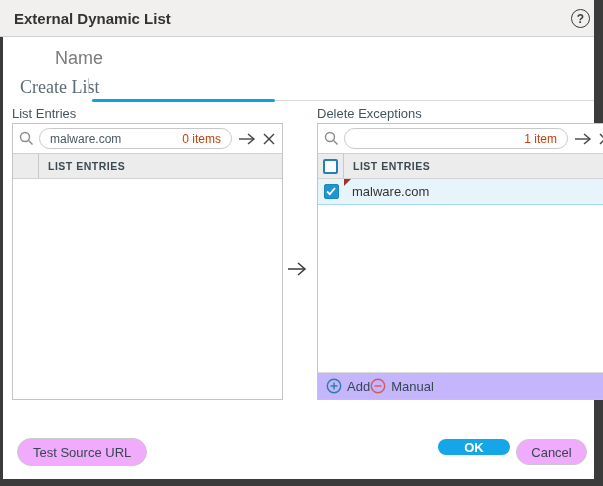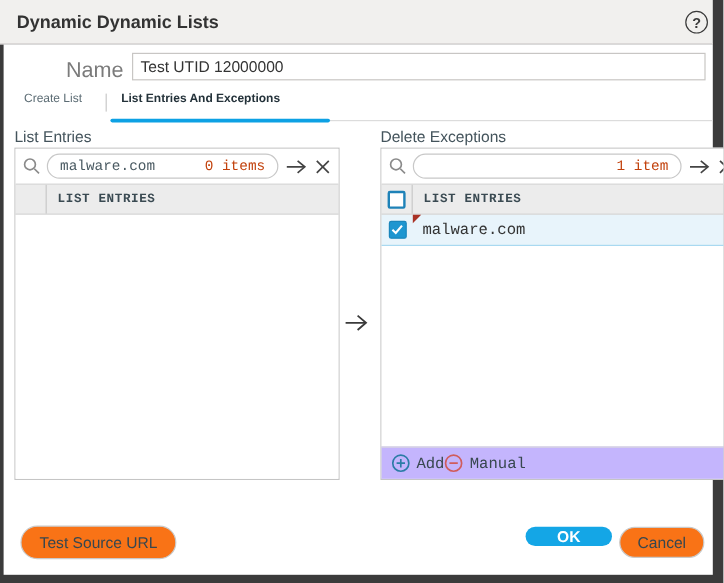--- a/index.html
+++ b/index.html
@@ -19,36 +19,36 @@
               font-size:12px; font-weight:700; color:#3a3a3a; background:transparent; cursor:pointer; }
 
   
   .name-label { position:absolute; left:40px; top:48px; width:63px; text-align:right;
                 font-size:18px; color:#7b7b7b; }
   .name-input { position:absolute; left:110px; top:44px; width:478px; height:23px;
                 border:1px solid #c8c6c4; font-size:13px; color:#333; padding:0 6px;
                 font-family:inherit; outline:none; }
 
   
-  .tab { position:absolute; top:77px; font-size:10px; background:none; border:none; cursor:pointer;
-         font-family:Liberation Sans, sans-serif; }
+  .tab { position:absolute; top:77px; font-size:18px; background:none; border:none; cursor:pointer;
+         font-family:Liberation Serif, serif; }
   .tab-inactive { left:20px; color:#5c6c74; }
   .tab-divider { position:absolute; left:88px; top:78px; width:1px; height:15px; background:#c9c9c9; }
   .tab-active { left:101px; color:#24323a; font-weight:700; }
   .tabs-rule { position:absolute; left:275px; top:100px; width:319px; height:1px; background:#dcdcdc; }
   .tab-underline { position:absolute; left:92px; top:99px; width:183px; height:3px;
                    background:#0da1e4; border-radius:2px; }
 
   
   .panel-label { position:absolute; top:106px; font-size:13px; color:#44545c; }
   .panel-label-left { left:12px; }
   .panel-label-right { left:317px; }
 
   .panel { position:absolute; top:123px; height:277px; border:1px solid #c5c5c5; background:#fff;
-           display:flex; flex-direction:column;font-family:Liberation Mono, monospace; }
+           display:flex; flex-direction:column; }
   .panel-left { left:12px; width:271px; }
   .panel-right { left:317px; width:302px; }
 
   .search-row { height:30px; min-height:30px; display:flex; align-items:center; gap:5px;
                 padding:0 6px; border-bottom:1px solid #d0d0d0; background:#fff; }
   .search-pill { flex:1; height:21px; border:1px solid #c8c8c8; border-radius:12px;
                  display:flex; align-items:center; padding:0 10px; min-width:0; }
   .search-input { flex:1; border:none; outline:none; font-size:12px; color:#4a5a62;
                   font-family:inherit; min-width:0; background:transparent; }
   .search-count { font-size:12px; color:#c2410c; white-space:nowrap; }
@@ -79,45 +79,43 @@
   .panel-footer { height:27px; min-height:27px; background:#c4b5fd; border-top:1px solid #dcdcdc;
                   display:flex; align-items:center; gap:0; padding:0 8px; }
   .footer-action { display:flex; align-items:center; gap:5px; background:none; border:none;
                    font-size:13px; color:#37474f; cursor:pointer; font-family:inherit; }
 
   
   .transfer-arrow { position:absolute; left:285px; top:260px; }
 
   
   .btn { font-family:inherit; font-size:13px; cursor:pointer; }
-  .btn-outline { position:absolute; height:28px; background:#f97316; border:1px solid #c9c9c9;
+  .btn-outline { position:absolute; height:28px; background:#f0abfc; border:1px solid #c9c9c9;
                  border-radius:14px; color:#37474f; padding:0 15px; }
   .btn-test { left:17px; top:438px; }
   .btn-ok { position:absolute; left:438px; top:439px; width:72px; height:16px; background:#14a6e6;
             border:none; border-radius:13px; color:#fff; font-weight:700; }
   .btn-cancel { left:516px; top:439px; width:71px; height:26px; padding:0; }
 </style>
 </head>
 <body>
 
 <div class="screen">
 
   <div class="titlebar">
-    <span class="title">Dynamic Dynamic Lists</span>
+    <span class="title">External Dynamic List</span>
   </div>
   <button class="help-btn">?</button>
 
   <div class="dialog-body"></div>
 
   <span class="name-label">Name</span>
-  <input class="name-input" type="text" value="Test UTID 12000000" style="">
 
   <button class="tab tab-inactive">Create List</button>
   <div class="tab-divider"></div>
-  <button class="tab tab-active">List Entries And Exceptions</button>
   <div class="tabs-rule"></div>
   <div class="tab-underline"></div>
 
   <span class="panel-label panel-label-left">List Entries</span>
   <span class="panel-label panel-label-right">Delete Exceptions</span>
 
   <div class="panel panel-left">
     <div class="search-row">
       <span class="icon-btn">
         <svg width="15" height="15" viewBox="0 0 15 15">

